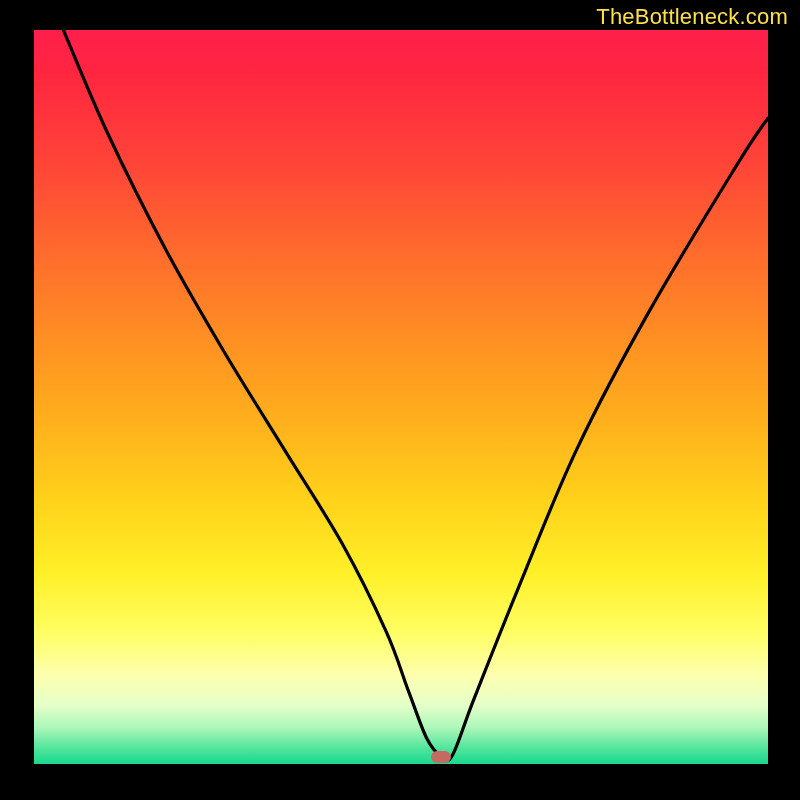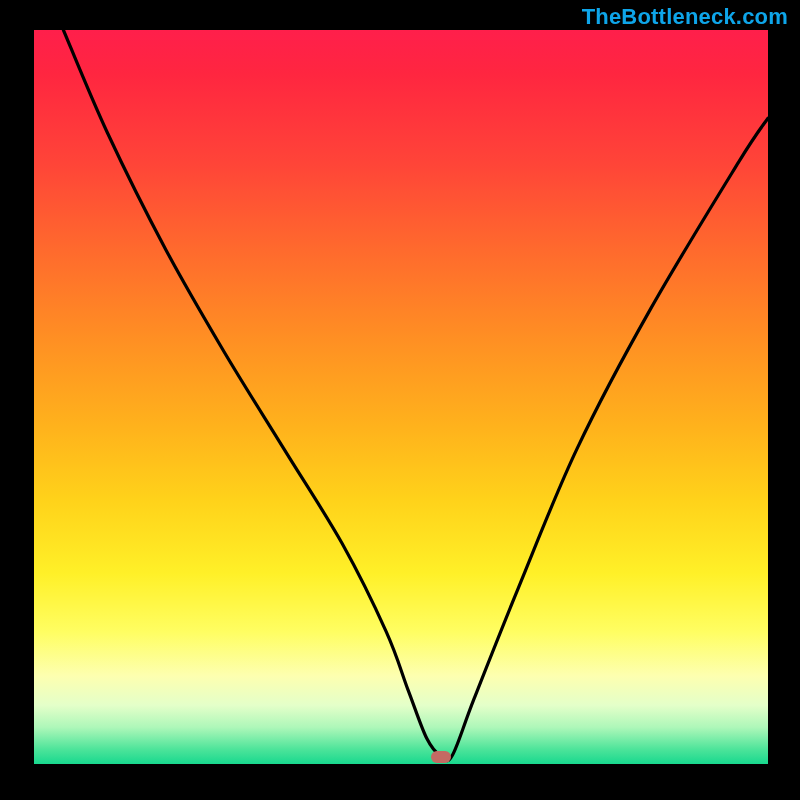--- a/index.html
+++ b/index.html
@@ -14,23 +14,23 @@
   .frame {
     position: relative;
     width: 800px;
     height: 800px;
     background: #000;
   }
   .watermark {
     position: absolute;
     top: 4px;
     right: 12px;
-    color: #0ea5e9;
+    color: #fde047;
     font-size: 22px;
-    font-weight: 700;
+    font-weight: 400;
     letter-spacing: 0.2px;
     user-select: none;
   }
   .plot-area {
     position: absolute;
     left: 34px;
     top: 30px;
     width: 734px;
     height: 734px;
     overflow: hidden;

